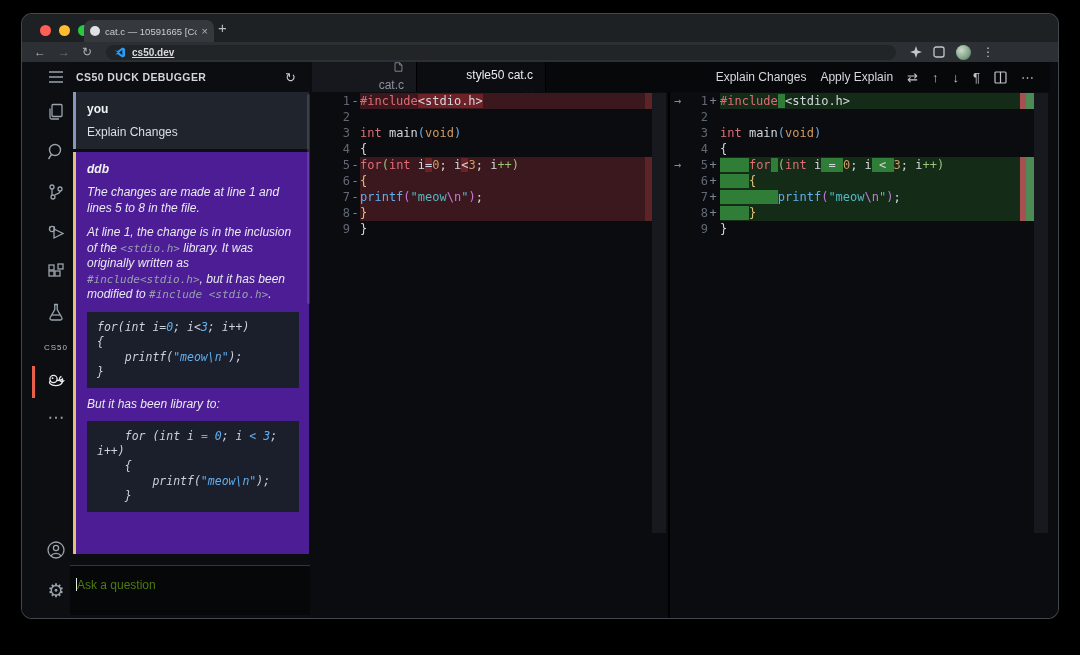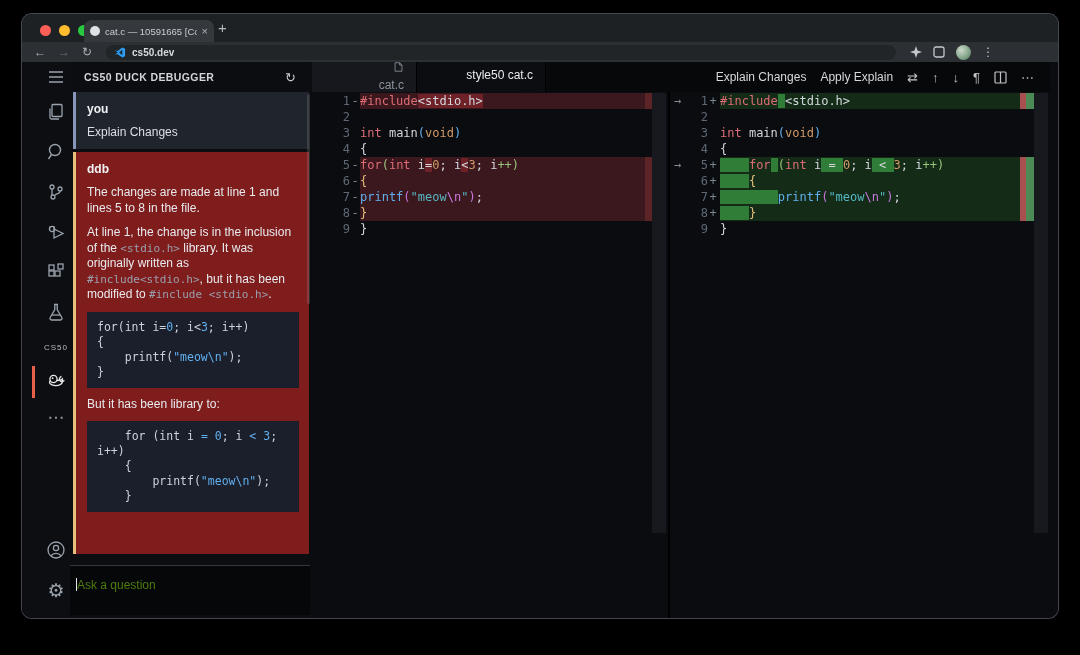--- a/index.html
+++ b/index.html
@@ -16,46 +16,46 @@
   .btab .fav{width:10px;height:10px;border-radius:50%;background:#dfe2e5;flex:none;}
   .btab .t{font-size:9.5px;color:#c9cdd2;white-space:nowrap;overflow:hidden;flex:1;}
   .btab .x{font-size:11px;color:#aeb2b7;flex:none;}
   .newtab{position:absolute;left:196px;top:5px;font-size:15px;color:#b7bbc0;}
   .toolbar{position:absolute;left:0;top:28px;width:100%;height:20px;background:#2c3034;
     display:flex;align-items:center;}
   .navbtn{font-size:12px;color:#aeb3b8;margin-left:12px;}
   .navbtn.dim{color:#6d7277;}
   .urlpill{margin-left:14px;width:772px;height:15px;border-radius:8px;background:#212528;
     display:flex;align-items:center;gap:6px;padding:0 9px;}
-  .urlpill .u{font-size:10px;color:#d7dadd;font-weight:bold;}
+  .urlpill .u{font-size:10px;color:#d7dadd;font-weight:bold;text-decoration:underline;}
   .chromeicons{display:flex;align-items:center;gap:11px;margin-left:14px;color:#c4c8cd;}
   .avatar{width:15px;height:15px;border-radius:50%;background:radial-gradient(circle at 35% 35%,#cfd8cc,#7fa387 60%,#4f6b58);}
   
   .vscode{position:absolute;left:0;top:48px;width:100%;height:556px;background:#0a0c0f;}
   .activitybar{position:absolute;left:0;top:0;width:48px;height:100%;background:#0c0e11;
     display:flex;flex-direction:column;align-items:center;}
   .ab-item{width:48px;height:40px;display:flex;align-items:center;justify-content:center;
     color:#9aa3ad;position:relative;flex:none;margin-left:20px;}
   .ab-item.small{height:30px;}
   .ab-item.active{color:#e8eaec;}
   .ab-item.active::before{content:"";position:absolute;left:0;top:4px;width:3px;height:32px;background:#e8604a;}
   .ab-label{font-size:8px;letter-spacing:1px;color:#b9bec5;height:26px;display:flex;align-items:center;}
   .ab-spacer{flex:1;}
   .ab-item .glyph{font-size:17px;line-height:1;}
   
   .sidebar{position:absolute;left:48px;top:0;width:240px;height:100%;background:#0b0d10;}
   .sb-header{position:absolute;left:0;top:0;width:100%;height:30px;display:flex;align-items:center;}
-  .sb-title{font-size:10.5px;font-weight:bold;color:#d2d5d9;letter-spacing:.4px;margin-left:14px;flex:1;}
+  .sb-title{font-size:10.5px;font-weight:bold;color:#d2d5d9;letter-spacing:.4px;margin-left:6px;flex:1;}
   .sb-reload{font-size:13px;color:#c3c7cc;margin-right:14px;}
   .sb-body{position:absolute;left:1px;top:30px;width:100%;height:473px;overflow:hidden;}
   .msg{margin:0 2px 3px 2px;padding:10px 10px 10px 11px;}
   .msg .author{font-size:12px;font-weight:bold;color:#f0f2f4;margin-bottom:9px;}
   .msg.you{background:#20242c;border-left:3px solid #8796ba;}
   .msg.you .body{font-size:12px;color:#dcdfe3;}
-  .msg.ddb{background:#7f1d1d;border-left:3px solid #e5c07b;height:402px;box-sizing:border-box;overflow:hidden;}
+  .msg.ddb{background:#4c1d95;border-left:3px solid #e5c07b;height:402px;box-sizing:border-box;overflow:hidden;font-style:italic;}
   .msg.ddb p{font-size:12px;line-height:15.5px;color:#e8eaee;margin:0 0 9px 0;}
   .inline-code{font-family:"DejaVu Sans Mono",monospace;font-size:11px;color:#99a0ad;}
   .chat-code{background:#1a1f2b;margin:0 0 9px 0;padding:8px 10px;font-size:11.5px;line-height:15px;white-space:pre-wrap;}
   .ct-d{color:#ccd1da;} .ct-b{color:#61afef;}
   .sb-input{position:absolute;left:0;top:503px;width:100%;height:50px;background:#060708;
     border-top:1px solid #32363e;box-sizing:border-box;padding:9px 6px;}
   .sb-caret{display:inline-block;width:1px;height:13px;background:#e6e8ea;vertical-align:-2px;animation:blink 1.2s steps(1) infinite;}
   @keyframes blink{50%{opacity:0;}}
   .sb-ph{display:inline;font-size:12px;color:#4d7c0f;}
   .sb-scroll{position:absolute;right:1px;top:2px;width:3px;height:210px;background:rgba(255,255,255,.13);border-radius:2px;}

